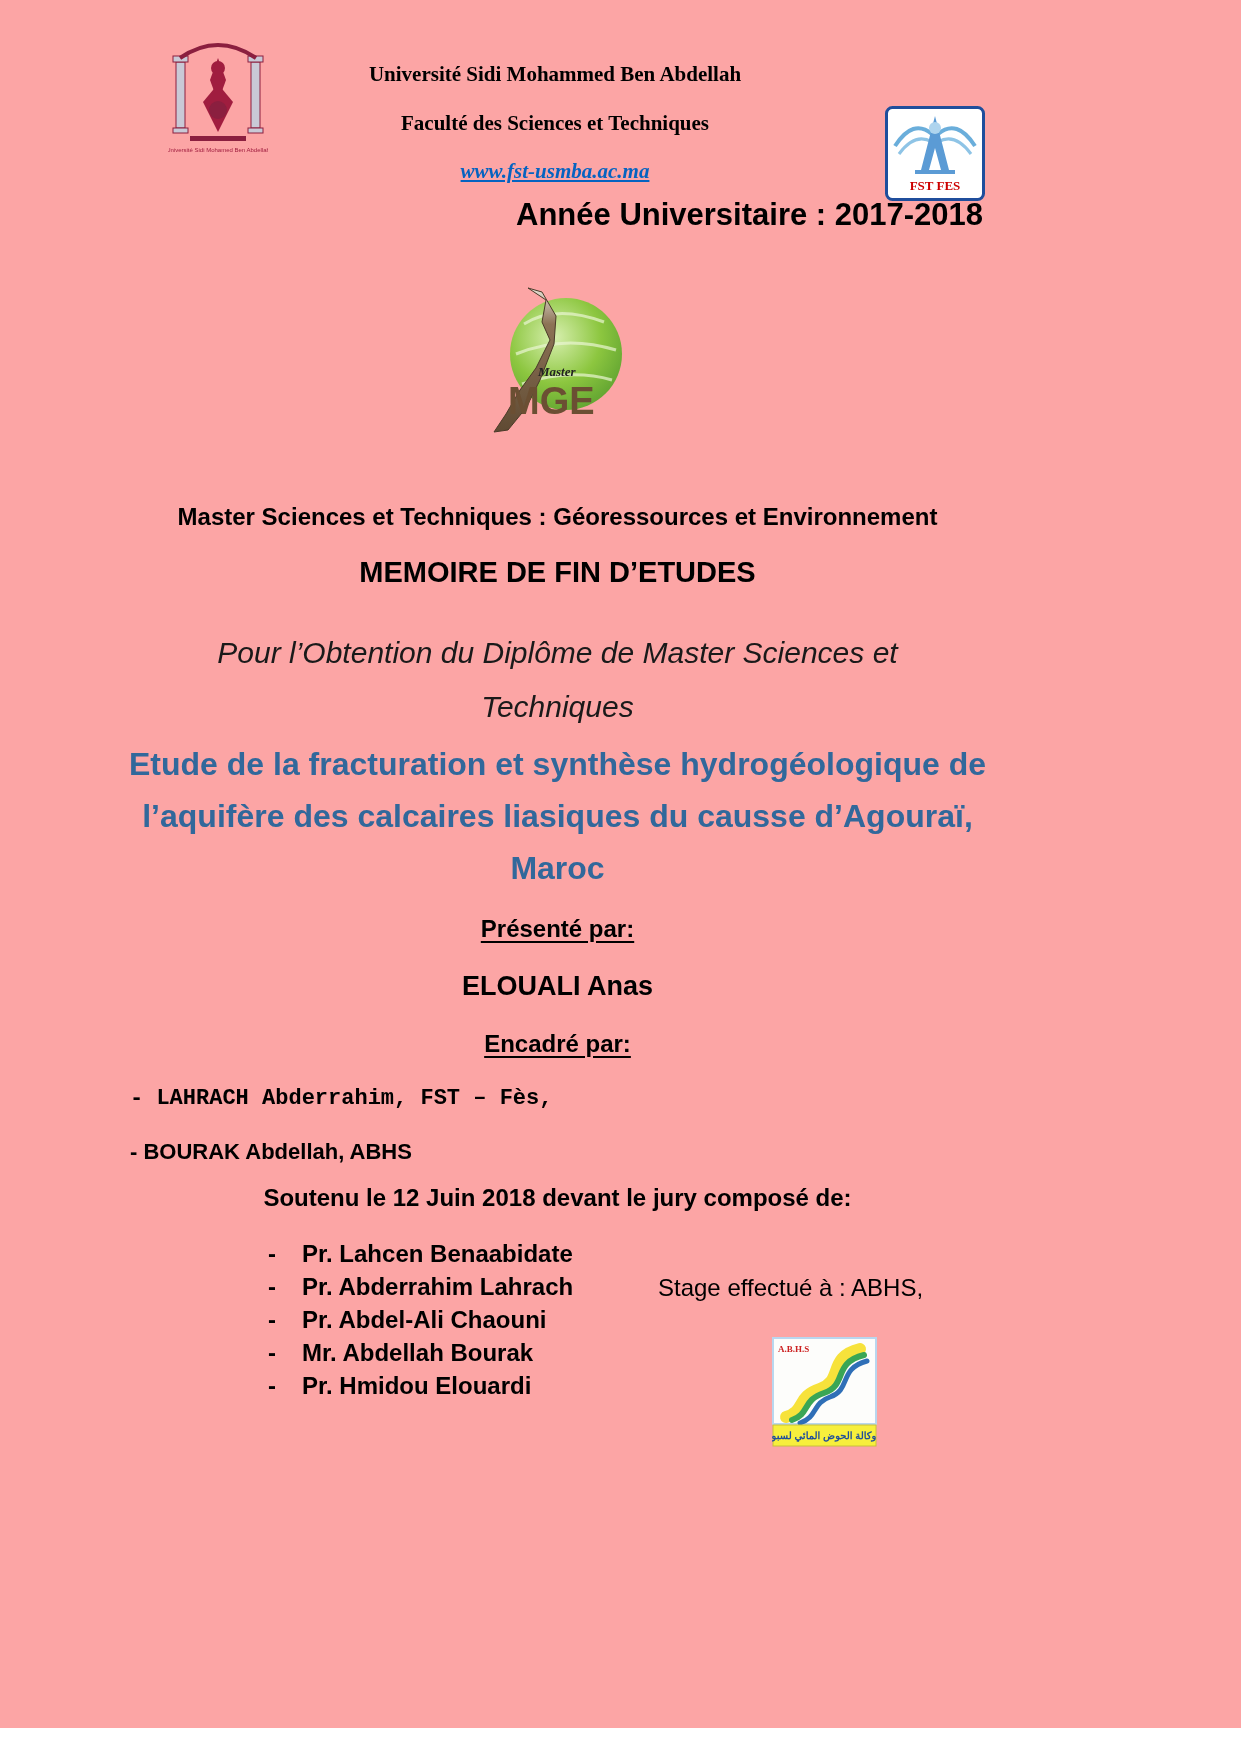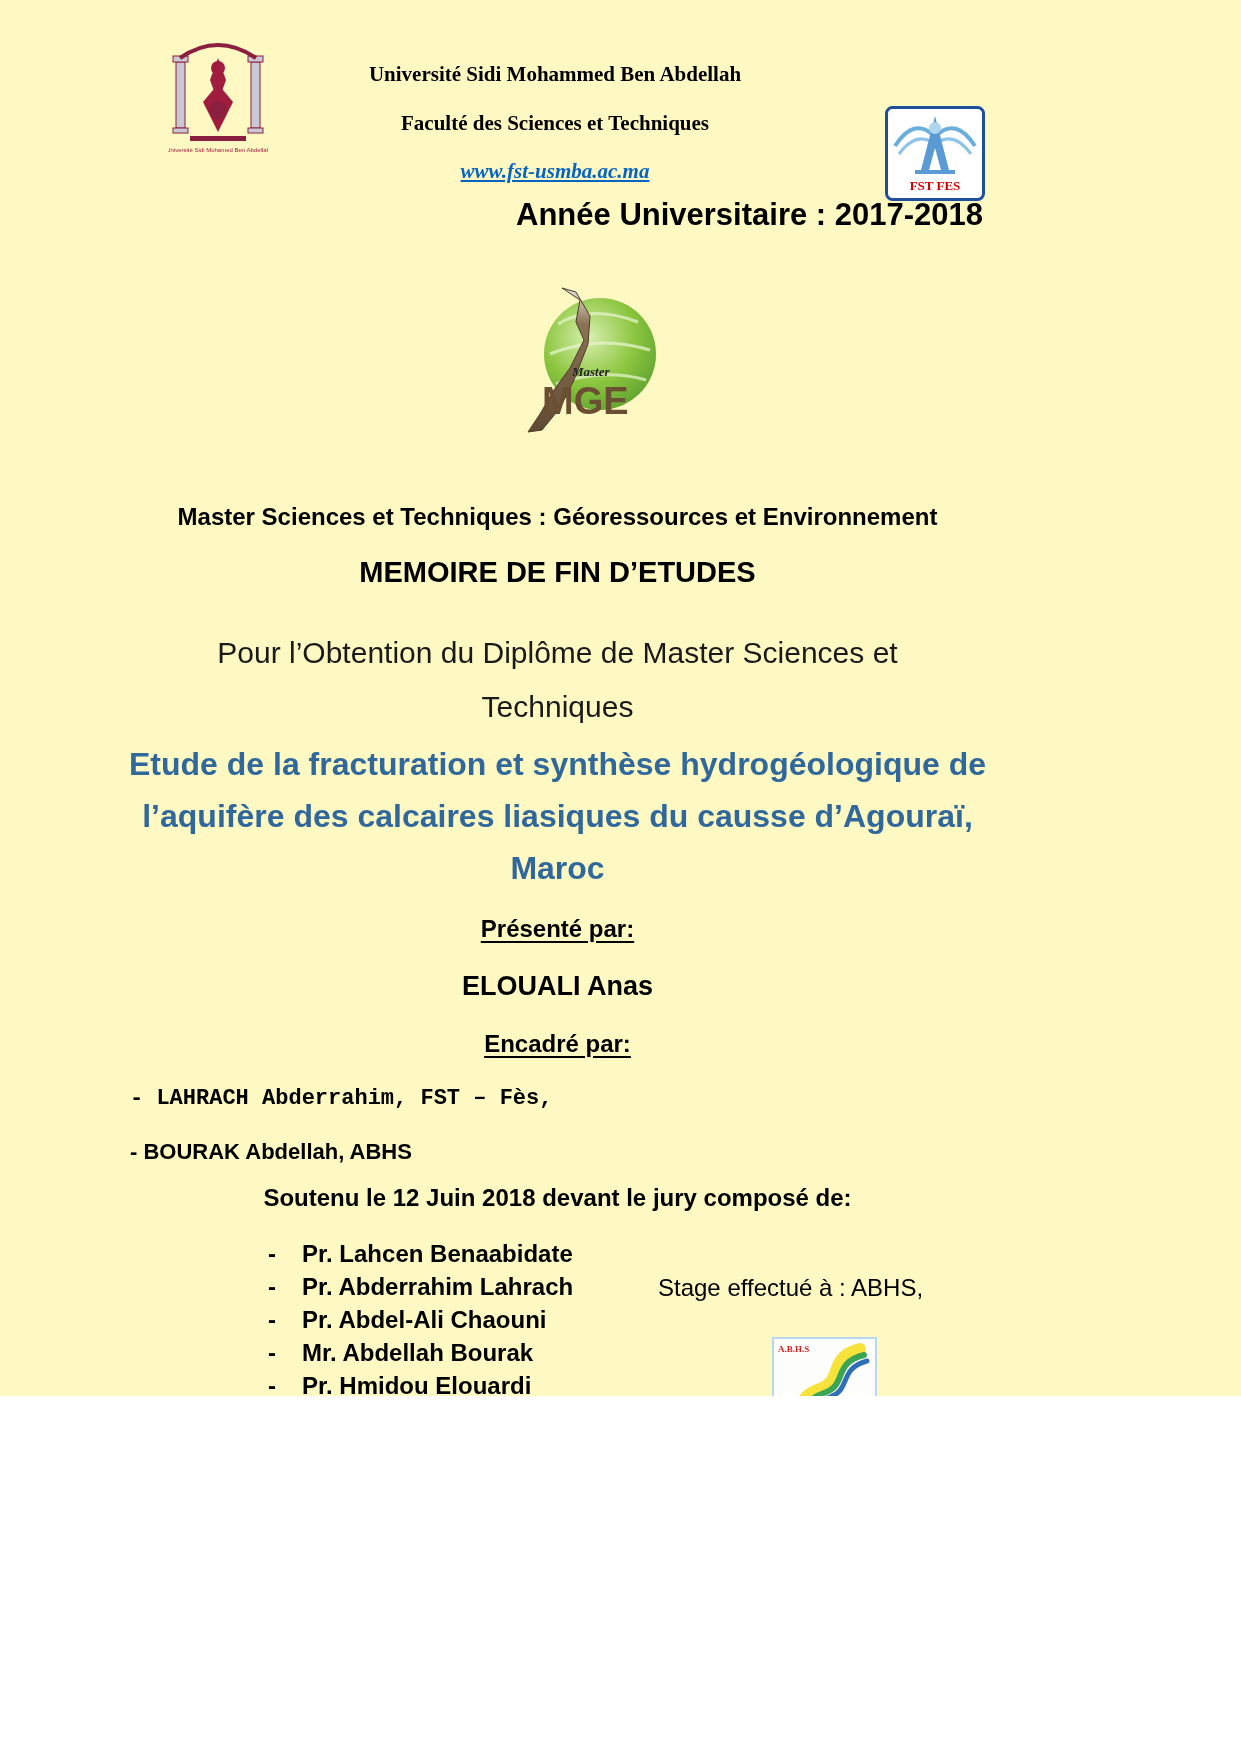--- a/index.html
+++ b/index.html
@@ -1,44 +1,44 @@
 <!DOCTYPE html>
 <html><head>
 <meta charset="utf-8">
 <style>
   * { margin:0; padding:0; box-sizing:border-box; }
   html,body { background:#ffffff; }
   .page {
-    position:relative; width:1241px; height:1396px; background:#fef9c3;
+    position:relative; width:1241px; height:1728px; background:#fca5a5;
     font-family:"Liberation Sans", sans-serif; color:#000; overflow:hidden;
   }
   
   .logo-usmba { position:absolute; left:168px; top:40px; width:100px; height:122px; }
   .header-center {
     position:absolute; left:310px; top:62px; width:490px; text-align:center;
     font-family:"Liberation Serif", serif; font-weight:bold;
   }
   .header-university { font-size:21px; white-space:nowrap; }
   .header-faculty   { font-size:21px; margin-top:24px; white-space:nowrap; }
   .header-link {
     display:inline-block; margin-top:23px; font-size:21px; font-style:italic;
     color:#0563c1; text-decoration:underline; cursor:pointer; white-space:nowrap;
   }
   .logo-fst { position:absolute; left:885px; top:58px; width:100px; height:95px;margin-top:48px; }
   .academic-year {
     position:absolute; top:197px; right:258px; font-size:31px; font-weight:bold; white-space:nowrap;margin-left:12px;
   }
   
-  .logo-mge { position:absolute; left:506px; top:282px; width:158px; height:158px; }
+  .logo-mge { position:absolute; left:472px; top:282px; width:158px; height:158px; }
   
   .centered { position:absolute; left:35px; width:1045px; text-align:center; }
   .centered .line { white-space:nowrap; }
   .master-line   { top:503px; font-size:24px; font-weight:bold; }
   .memoir-head   { top:556px; font-size:29px; font-weight:bold; }
-  .purpose       { top:626px; font-size:30px; font-weight:400; line-height:54px; color:#1a1a1a; }
+  .purpose       { top:626px; font-size:30px; font-weight:400; line-height:54px; color:#1a1a1a;font-style:italic; }
   .thesis-title  { top:738px; font-size:32px; font-weight:bold; line-height:52px; color:#31689b; }
   .presented-by  { top:915px; font-size:24px; font-weight:bold; }
   .author-name   { top:971px; font-size:27px; font-weight:bold; }
   .supervised-by { top:1030px; font-size:24px; font-weight:bold; }
   .underlined { text-decoration:underline; text-underline-offset:4px; }
   
   .supervisor { position:absolute; left:130px; font-size:22px; font-weight:bold; white-space:nowrap; }
   .supervisor-1 { top:1086px;font-family:Liberation Mono, monospace; }
   .supervisor-2 { top:1139px; }
   

